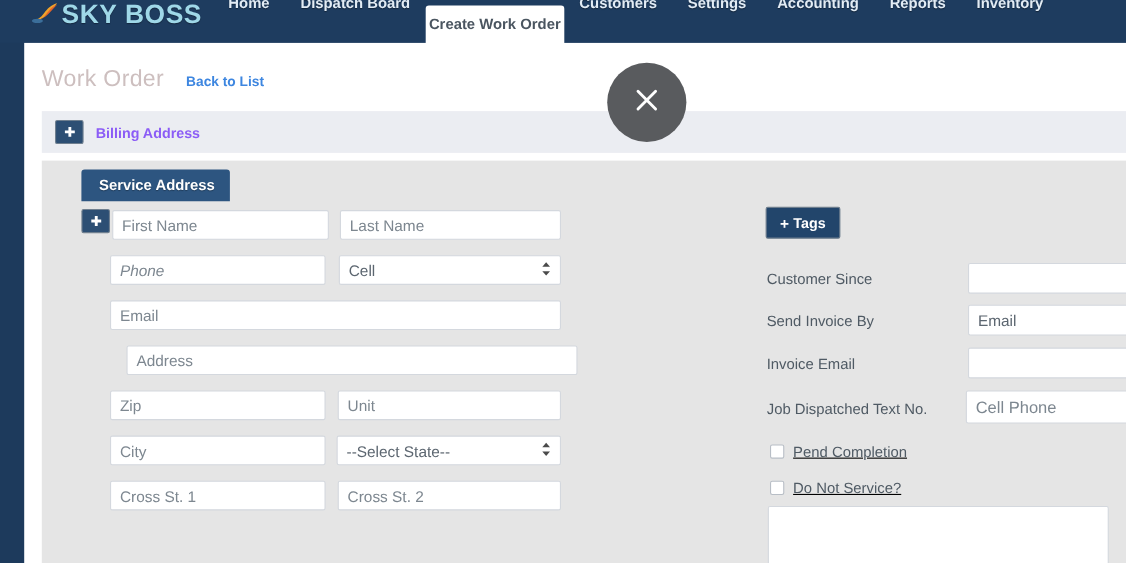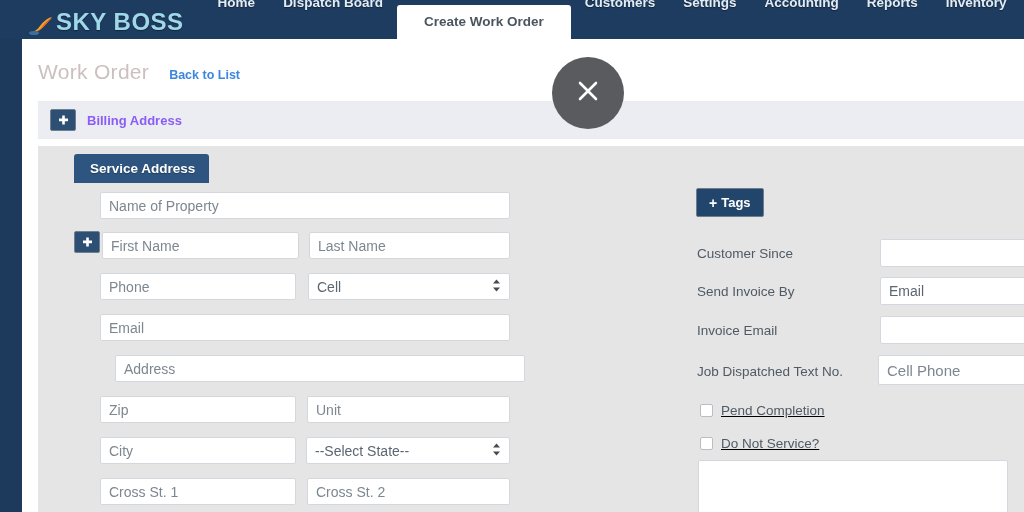--- a/index.html
+++ b/index.html
@@ -23,22 +23,22 @@
     width: 1024px; height: 39px;
     background: #1e3c5f;
     display: flex; align-items: flex-end;
   }
   .nav-inner {
     display: flex; align-items: flex-end;
     height: 39px; width: 100%;
     padding-left: 28px;
   }
   .logo {
-    display: flex; align-items: flex-end;
-    height: 39px; margin-right: 20px;
+    display: flex; align-items: flex-start;
+    height: 39px; margin-right: 10px;
     padding-bottom: 3px;
   }
   .logo-mark {
     position: relative;
     width: 26px; height: 22px;
     margin-right: 2px;
     flex: none;
   }
   .logo-text {
     font-size: 24px; font-weight: bold;
@@ -59,21 +59,21 @@
     cursor: pointer;
   }
   .nav-link.active {
     background: #ffffff;
     color: #4a5560;
     height: 34px; line-height: 34px;
     margin-bottom: 0px;
     border-top-left-radius: 3px;
     border-top-right-radius: 3px;
     text-shadow: none;
-    padding: 0 27px;
+    padding: 0 3px;
   }
 
   
   .page {
     position: absolute;
     left: 22px; top: 39px;
     width: 1002px; height: 473px;
     background: #ffffff;
   }
   .page-head {
@@ -277,38 +277,35 @@
       </div>
       <div class="billing-label">Billing Address</div>
     </div>
 
     <div class="form-panel">
 
       <div class="service-tab">Service Address</div>
 
       <div class="left-col">
 
-        <div class="row">
-          <div class="fld" style="left:62px; top:4px; width:410px;">Name of Property</div>
-        </div>
 
         <div class="row">
           <div class="row-plus">
             <div class="plus-btn">
               <svg width="13" height="13" viewBox="0 0 13 13">
                 <path d="M5.2 1.4 h2.6 v3.2 h3.2 v2.6 h-3.2 v3.2 h-2.6 v-3.2 h-3.2 v-2.6 h3.2 z" fill="#ffffff"></path>
               </svg>
             </div>
           </div>
           <div class="fld" style="left:64px; top:3px; width:197px;">First Name</div>
           <div class="fld" style="left:271px; top:3px; width:201px;">Last Name</div>
         </div>
 
         <div class="row">
-          <div class="fld" style="left:62px; top:3px; width:196px;">Phone</div>
+          <div class="fld" style="left:62px; top:3px; width:196px;font-style:italic;">Phone</div>
           <div class="fld sel" style="left:270px; top:3px; width:202px;">
             <span>Cell</span>
             <span class="sel-arrow">
               <svg width="9" height="14" viewBox="0 0 9 14">
                 <path d="M4.5 1 L8 5 L1 5 Z" fill="#4a4a4a"></path>
                 <path d="M4.5 13 L8 9 L1 9 Z" fill="#4a4a4a"></path>
               </svg>
             </span>
           </div>
         </div>

